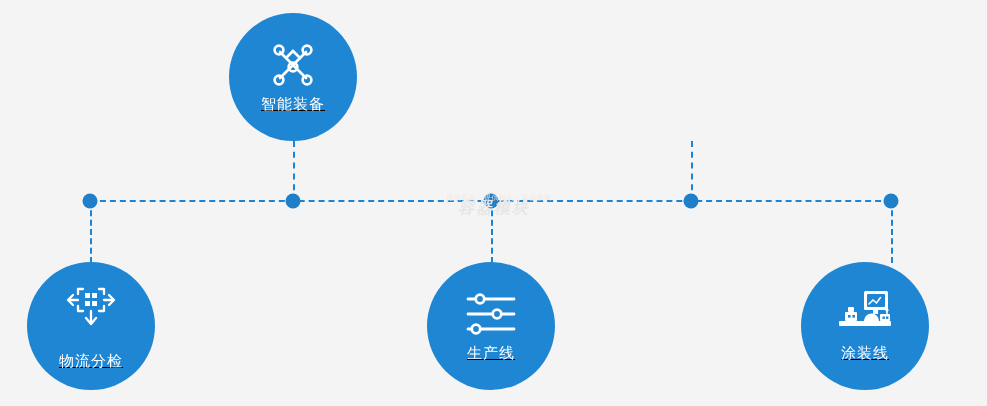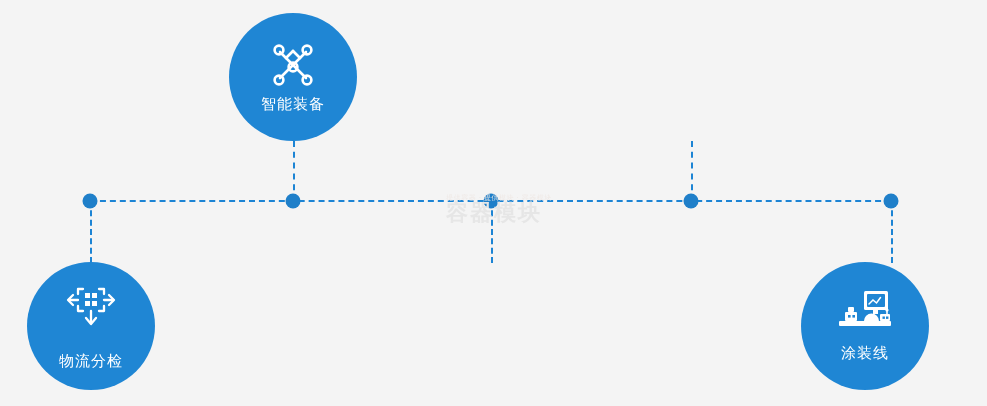--- a/index.html
+++ b/index.html
@@ -51,25 +51,26 @@
   }
 
   
   .watermark {
     position: absolute;
     left: 434px;
     top: 198px;
     width: 120px;
     text-align: center;
     color: #e6e6e6;
-    font-size: 22px;
+    font-size: 16px;
     letter-spacing: 2px;
     font-weight: 700;
     white-space: nowrap;
     user-select: none;
+    font-style: italic;
   }
   .watermark-sub {
     position: absolute;
     left: 414px;
     top: 193px;
     width: 170px;
     text-align: center;
     color: #efe9e6;
     font-size: 7px;
     letter-spacing: 0.5px;
@@ -82,20 +83,21 @@
     position: absolute;
     width: 128px;
     height: 128px;
     border-radius: 50%;
     background: #1f86d4;
     display: flex;
     flex-direction: column;
     align-items: center;
     justify-content: center;
     box-sizing: border-box;
+    text-decoration: underline;
   }
   .node .icon {
     display: block;
     height: 48px;
     margin-bottom: 6px;
     line-height: 0;
   }
   .node .label {
     color: #ffffff;
     font-size: 15px;
@@ -173,20 +175,37 @@
           <rect x="21" y="11" width="5" height="5"></rect>
           <rect x="28" y="11" width="5" height="5"></rect>
           <rect x="21" y="19" width="5" height="5"></rect>
           <rect x="28" y="19" width="5" height="5"></rect>
         </g>
       </svg>
     </span>
     <span class="label">物流分检</span>
   </div>
 
+  <div class="node bottom" style="left:427px;">
+    <span class="icon">
+      <svg width="54" height="48" viewBox="0 0 54 48">
+        <g fill="none" stroke="#ffffff" stroke-width="2.8" stroke-linecap="round">
+          <line x1="4" y1="9" x2="50" y2="9"></line>
+          <line x1="4" y1="24" x2="50" y2="24"></line>
+          <line x1="4" y1="39" x2="50" y2="39"></line>
+        </g>
+        <g fill="#1f86d4" stroke="#ffffff" stroke-width="2.8">
+          <circle cx="16" cy="9" r="4.3"></circle>
+          <circle cx="33" cy="24" r="4.3"></circle>
+          <circle cx="12" cy="39" r="4.3"></circle>
+        </g>
+      </svg>
+    </span>
+    <span class="label">生产线</span>
+  </div>
 
   <div class="node bottom" style="left:801px;">
     <span class="icon">
       <svg width="58" height="48" viewBox="0 0 58 48">
         <g fill="#ffffff">
           <rect x="28" y="1" width="24" height="19" rx="1.5"></rect>
           <rect x="37" y="20" width="5" height="4"></rect>
           <rect x="3" y="31" width="52" height="5" rx="1"></rect>
           <rect x="9" y="22" width="12" height="9" rx="1"></rect>
           <rect x="12" y="17" width="6" height="5" rx="1"></rect>

